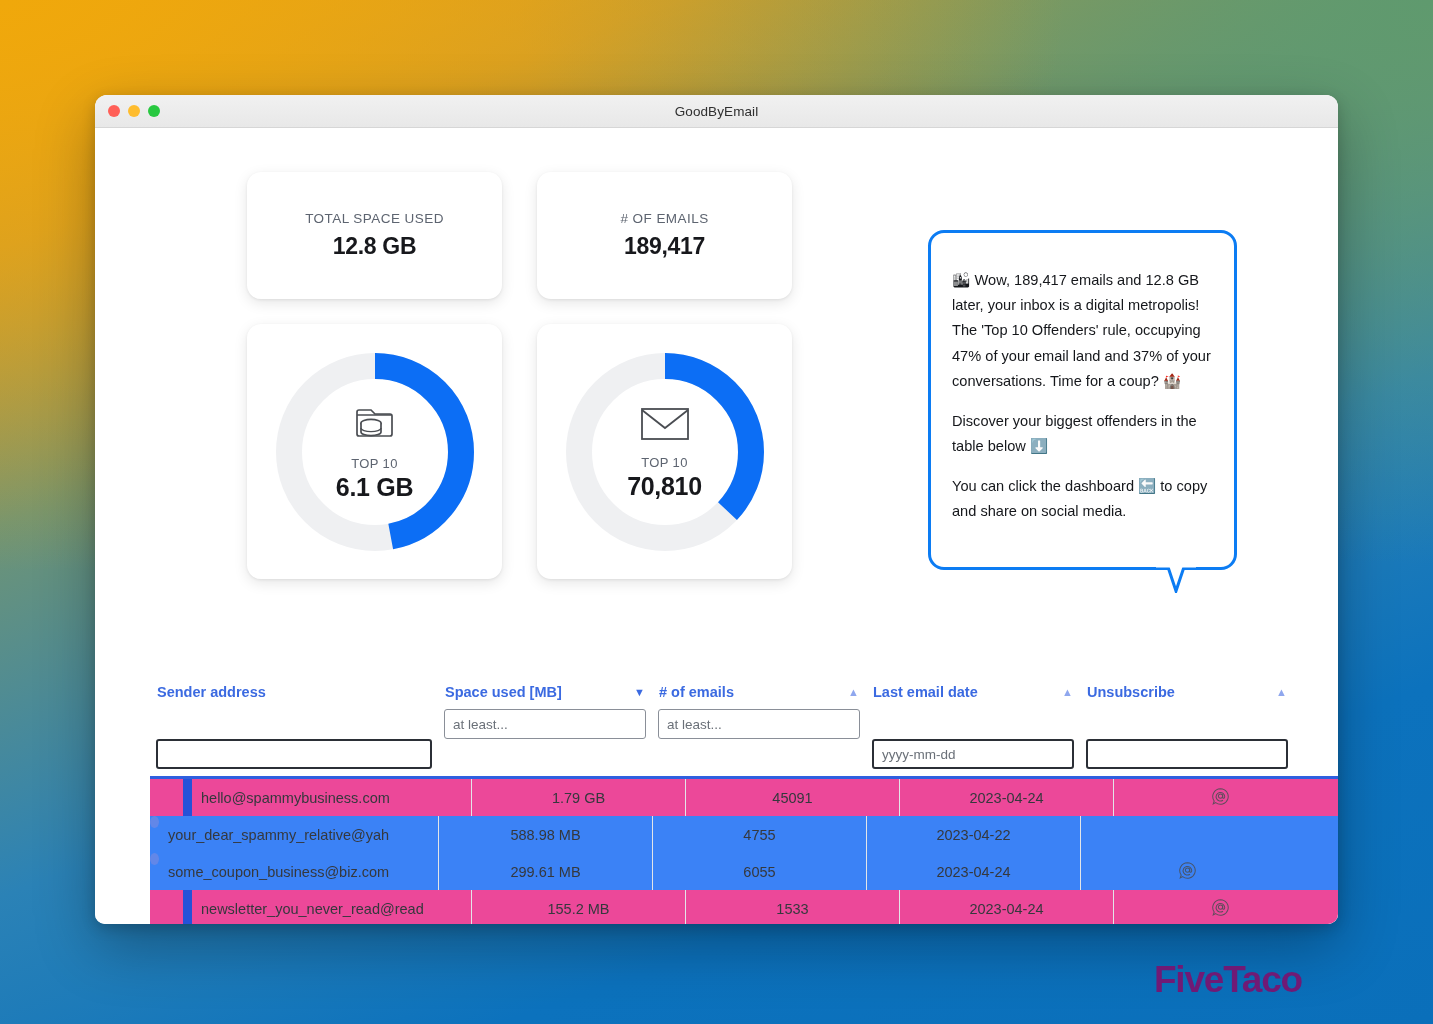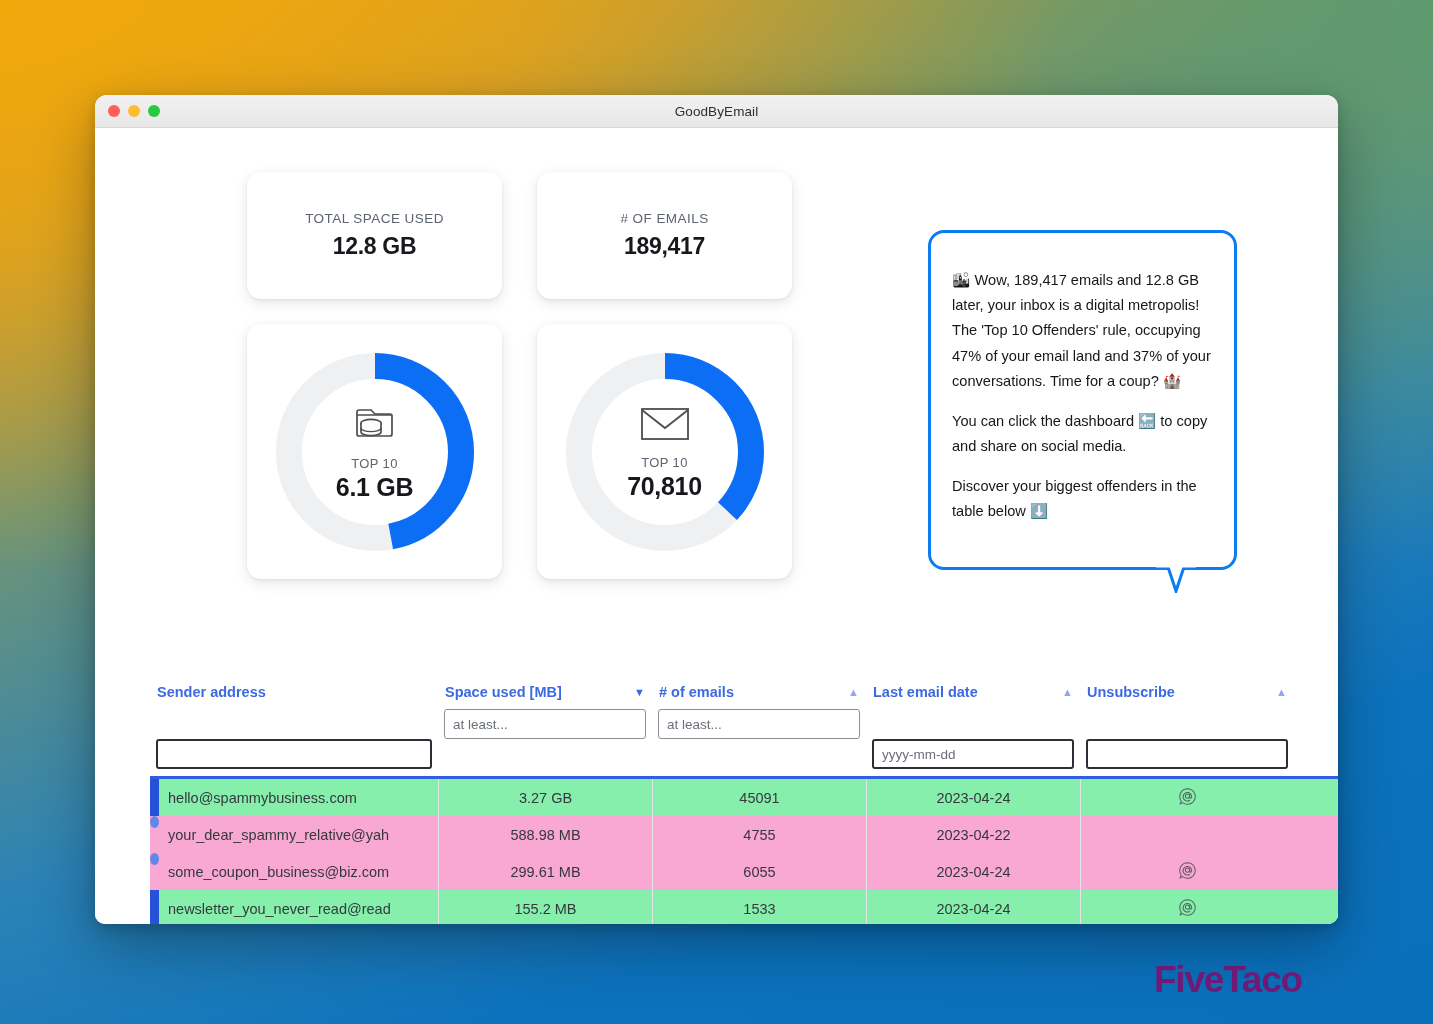--- a/index.html
+++ b/index.html
@@ -108,22 +108,22 @@
     color: #222; background: #fff; outline: none;
   }
   .filter.strong { border: 2px solid #2b2f36; margin-top: 35px; }
   .filter::placeholder { color: #6a7078; }
 
   .c1 { width: 288px; } .c2 { width: 214px; } .c3 { width: 214px; }
   .c4 { width: 214px; } .c5 { width: 214px; }
 
   .tbody { margin-top: 7px; border-top: 3px solid #2f5fdf; }
   .row { display: flex; height: 37px; align-items: stretch; }
-  .row.odd { background: #86efac; }
-  .row.even { background: #f9a8d4; }
+  .row.odd { background: #ec4899; padding-left: 33px; }
+  .row.even { background: #3b82f6; }
   .rowbar { width: 9px; }
   .rowbar.dark { background: #2552d8; }
   .rowbar.light { background: #6287e8; }
   .cell {
     display: flex; align-items: center;
     font-size: 14.5px; color: #35383d;
     padding: 0 8px; overflow: hidden; white-space: nowrap;
   }
   .cell.addr { justify-content: flex-start; padding-left: 9px; }
   .cell.num, .cell.ctr { justify-content: center; }
@@ -200,22 +200,22 @@
             </svg>
           </span>
           <span class="donut-top">TOP 10</span>
           <span class="donut-value">70,810</span>
         </div>
       </div>
     </div>
 
     <div class="bubble">
       <p>🏙 Wow, 189,417 emails and 12.8 GB later, your inbox is a digital metropolis! The 'Top 10 Offenders' rule, occupying 47% of your email land and 37% of your conversations. Time for a coup? 🏰</p>
+      <p>Discover your biggest offenders in the table below ⬇️</p>
       <p>You can click the dashboard 🔙 to copy and share on social media.</p>
-      <p>Discover your biggest offenders in the table below ⬇️</p>
       <svg class="bubble-tail" viewBox="0 0 44 28">
         <path d="M2 2 L14 2 L22 26 L30 2 L42 2" fill="#fff" stroke="#0c7cf3" stroke-width="3" stroke-linejoin="miter"></path>
         <path d="M2 0 L42 0" stroke="#fff" stroke-width="5"></path>
       </svg>
     </div>
 
     <div class="table">
       <div class="thead">
 
         <div class="col c1">
@@ -256,21 +256,21 @@
           </div>
           <input class="filter strong" type="text" placeholder="" style="">
         </div>
 
       </div>
 
       <div class="tbody" id="tbody">
           <div class="row odd">
             <div class="rowbar dark"></div>
             <div class="cell addr" style="width:279px">hello@spammybusiness.com</div>
-            <div class="cell num sep" style="width:214px">3.27 GB</div>
+            <div class="cell num sep" style="width:214px">1.79 GB</div>
             <div class="cell num sep" style="width:214px">45091</div>
             <div class="cell num sep" style="width:214px">2023-04-24</div>
             <div class="cell ctr sep" style="width:214px">
               <span><svg class="unsub-icon" width="19" height="19" viewBox="0 0 22 22" fill="none" stroke="#4a4d52" stroke-width="1.2">
                   <path d="M11 2 a9 9 0 1 1 -5.6 16.1 L2.6 19.6 L3.7 16.2 A9 9 0 0 1 11 2 z"></path>
                   <circle cx="11" cy="10.5" r="2.5"></circle>
                   <path d="M13.5 8.3 v3.6 c0 1.5 2.4 1.6 2.4 -0.6 a5 5 0 1 0 -2 4"></path>
                 </svg></span>
             </div>
           </div>

